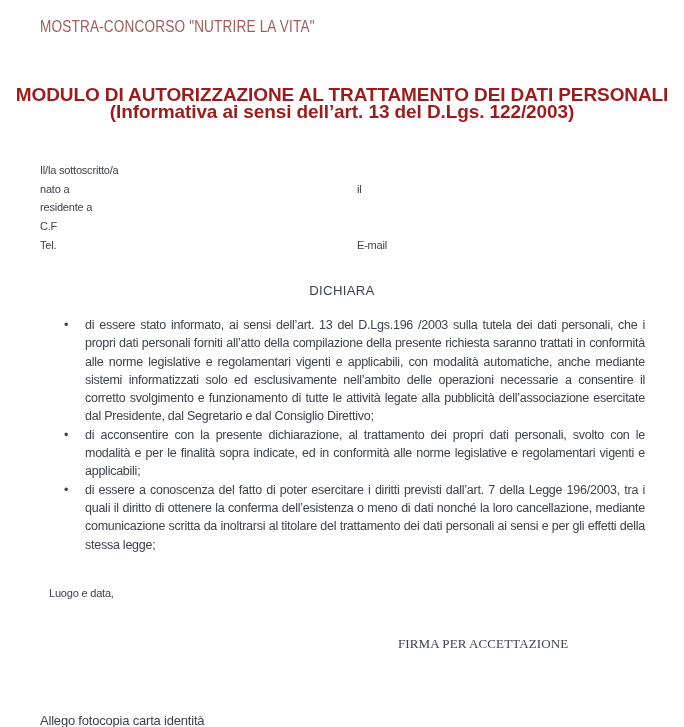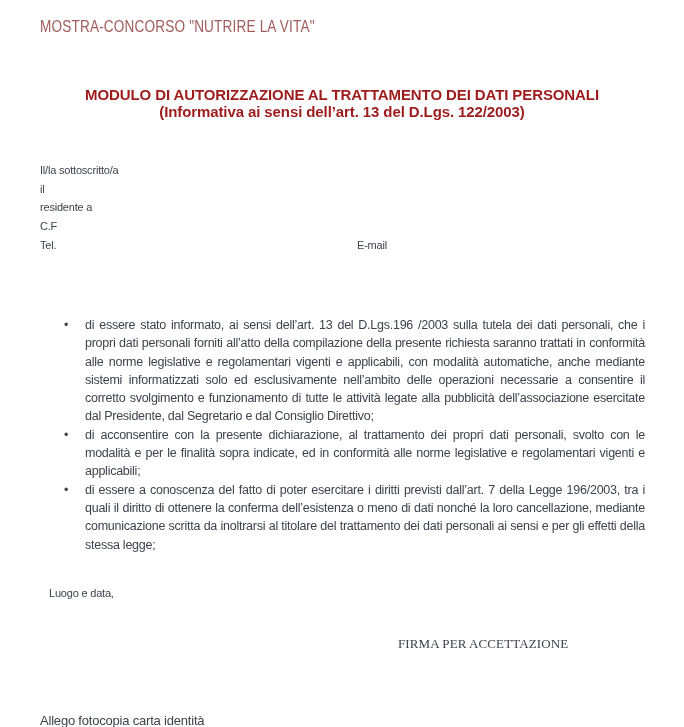--- a/index.html
+++ b/index.html
@@ -28,21 +28,21 @@
     letter-spacing: 0.2px;
   }
   .heading {
     position: absolute;
     left: 0;
     right: 0;
     top: 87px;
     text-align: center;
     color: var(--c-heading, #9e1b1b);
     font-weight: bold;
-    font-size: 15px;
+    font-size: 19px;
     line-height: 16.5px;
     letter-spacing: -0.1px;
   }
   .form-rows {
     position: absolute;
     left: 40px;
     right: 40px;
     top: 161px;
     font-size: 11px;
     line-height: 18.7px;
@@ -114,35 +114,37 @@
     <div>MODULO DI AUTORIZZAZIONE AL TRATTAMENTO DEI DATI PERSONALI</div>
     <div>(Informativa ai sensi dell’art. 13 del D.Lgs. 122/2003)</div>
   </div>
 
   <div class="form-rows">
     <div class="form-row">
       <span class="col-left">Il/la sottoscritto/a</span>
       <span class="col-right"></span>
     </div>
     <div class="form-row">
+      <span class="col-left">nato a</span>
       <span class="col-right">il</span>
     </div>
     <div class="form-row">
       <span class="col-left">residente a</span>
     </div>
     <div class="form-row">
       <span class="col-left">C.F</span>
       <span class="col-right"></span>
     </div>
     <div class="form-row">
       <span class="col-left">Tel.</span>
       <span class="col-right">E-mail</span>
     </div>
   </div>
 
+  <div class="dichiara">DICHIARA</div>
 
   <ul class="bullets">
     <li>di essere stato informato, ai sensi dell’art. 13 del D.Lgs.196 /2003 sulla tutela dei dati personali, che i propri dati personali forniti all’atto della compilazione della presente richiesta saranno trattati in conformità alle norme legislative e regolamentari vigenti e applicabili, con modalità automatiche, anche mediante sistemi informatizzati solo ed esclusivamente nell’ambito delle operazioni necessarie a consentire il corretto svolgimento e funzionamento di tutte le attività legate alla pubblicità dell’associazione esercitate dal Presidente, dal Segretario e dal Consiglio Direttivo;</li>
     <li>di acconsentire con la presente dichiarazione, al trattamento dei propri dati personali, svolto con le modalità e per le finalità sopra indicate, ed in conformità alle norme legislative e regolamentari vigenti e applicabili;</li>
     <li>di essere a conoscenza del fatto di poter esercitare i diritti previsti dall’art. 7 della Legge 196/2003, tra i quali il diritto di ottenere la conferma dell’esistenza o meno di dati nonché la loro cancellazione, mediante comunicazione scritta da inoltrarsi al titolare del trattamento dei dati personali ai sensi e per gli effetti della stessa legge;</li>
   </ul>
 
   <div class="luogo">Luogo e data,</div>
 
   <div class="firma">FIRMA PER ACCETTAZIONE</div>

